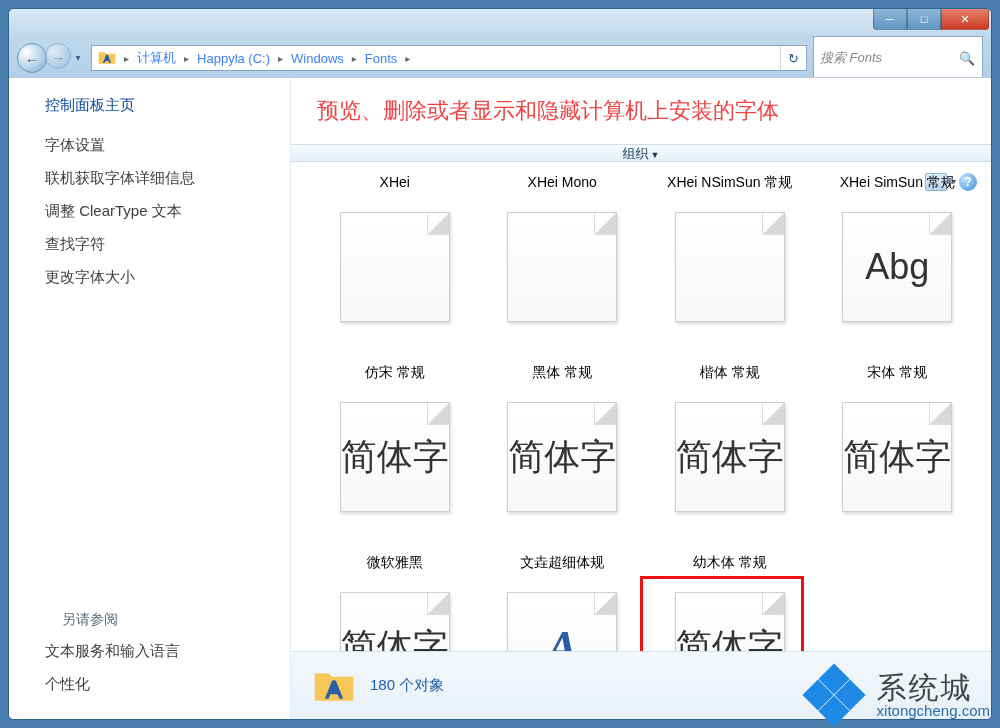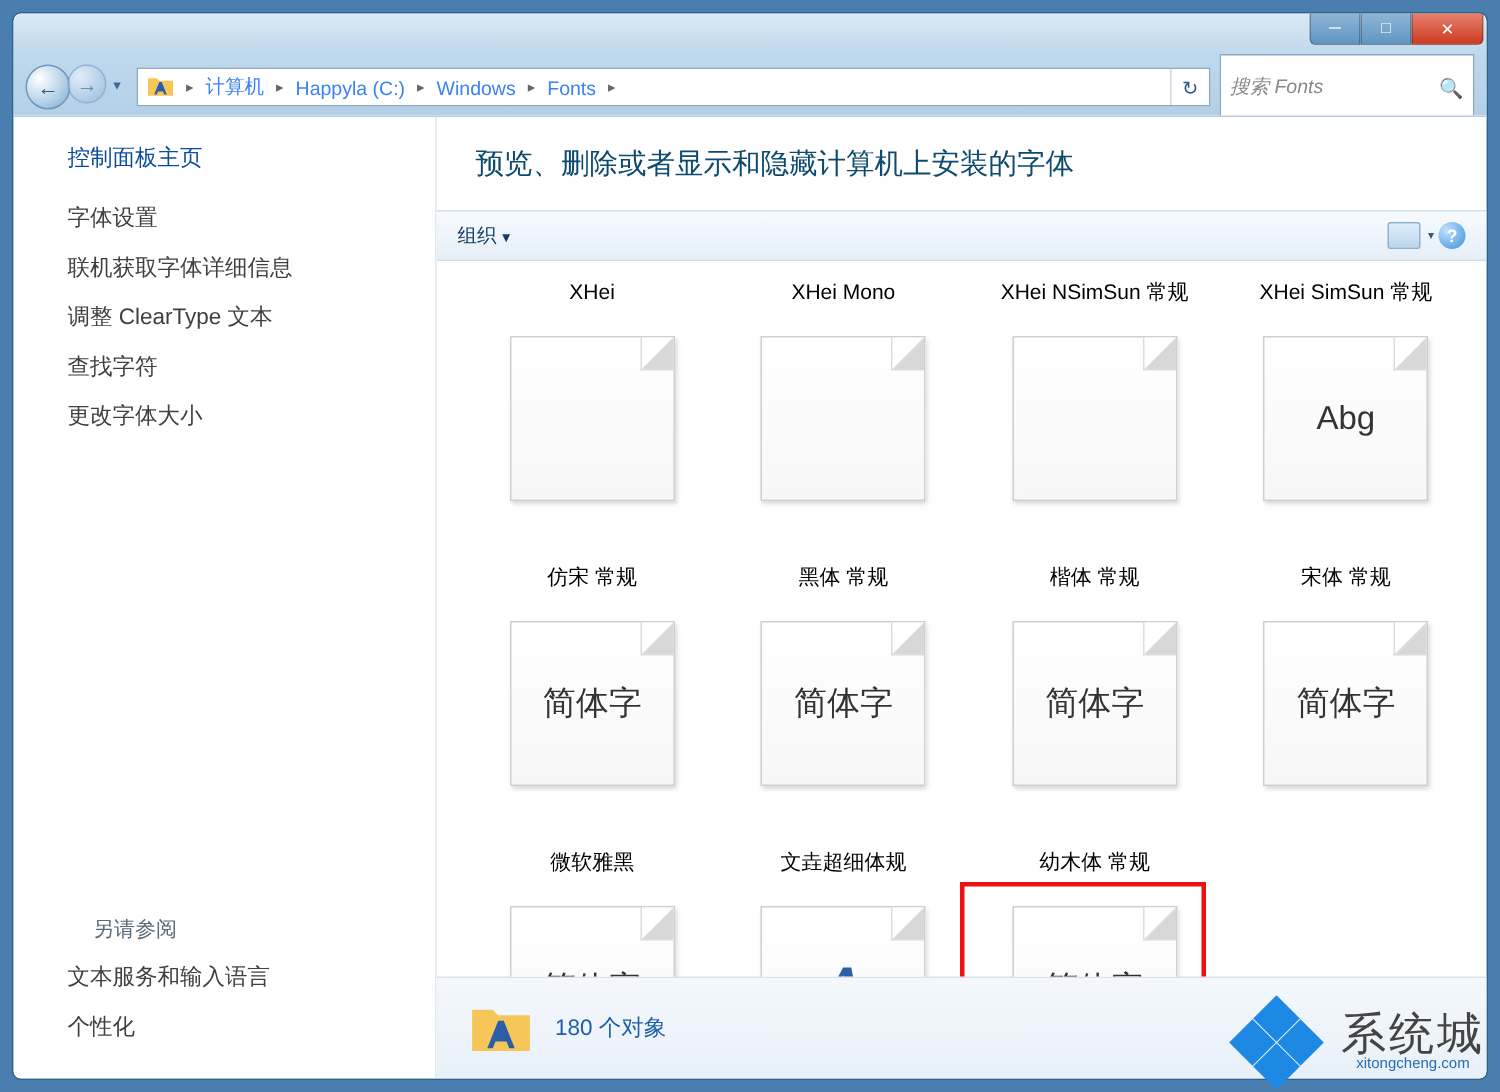--- a/index.html
+++ b/index.html
@@ -36,53 +36,53 @@
 
   
   .sidebar { width: 282px; border-right: 1px solid #e0e8f0; padding: 18px 0 18px 36px; display: flex; flex-direction: column; }
   .sidebar a { color: #404040; text-decoration: none; font-size: 15px; display: block; padding: 7px 0; }
   .sidebar .home { color: #0a4b9e; font-size: 15px; margin-bottom: 14px; }
   .sidebar .spacer { flex: 1; }
   .sidebar .seealso-hdr { color: #5a6b7a; font-size: 14px; margin: 10px 17px 6px; }
 
   
   .content { flex: 1; display: flex; flex-direction: column; overflow: hidden; }
-  .heading { color: #0c4a6e; font-size: 19px; padding: 18px 26px 18px 26px; }
-  .toolbar { height: 34px; background: linear-gradient(#f7fbff, #e6eef7); border-top: 1px solid #d1dde8; border-bottom: 1px solid #d1dde8; display: flex; align-items: center; padding: 0 14px; gap: 10px; }
+  .heading { color: #ef4444; font-size: 22px; padding: 18px 26px 18px 26px; }
+  .toolbar { height: 18px; background: linear-gradient(#f7fbff, #e6eef7); border-top: 1px solid #d1dde8; border-bottom: 1px solid #d1dde8; display: flex; align-items: center; padding: 0 14px; gap: 10px; flex-direction: column; }
   .toolbar .org { color: #163c63; font-size: 13px; }
   .toolbar .dd { font-size: 9px; color:#163c63; margin-left:2px;}
   .toolbar .right { margin-left: auto; display: flex; align-items: center; gap: 12px; }
   .viewbtn { width: 22px; height: 18px; background: linear-gradient(#dfeefb,#bcd6ec); border:1px solid #8fb1cf; border-radius:2px; position:relative;}
   .viewbtn::after{content:"▾"; font-size:8px; position:absolute; right:-10px; top:3px; color:#33597d;}
   .helpbtn { width:18px; height:18px; border-radius:50%; background: radial-gradient(circle at 30% 30%, #bfe1ff, #3b8fd8); color:#fff; font-size:12px; font-weight:bold; display:flex; align-items:center; justify-content:center;}
 
   .grid { flex: 1; overflow: hidden; padding: 10px 10px 0 20px; display: grid; grid-template-columns: repeat(4, 1fr); grid-auto-rows: 190px; gap: 0 0; position: relative; }
   .fontitem { display: flex; flex-direction: column; align-items: center; position: relative; }
   .fontlabel { font-size: 14px; color: #000; text-align: center; min-height: 40px; padding: 2px 6px 6px; line-height: 1.25; order: 1; }
   .thumbwrap { order: 2; position: relative; width: 110px; height: 110px; }
-  .thumb { position: absolute; inset: 0; background: linear-gradient(#fff,#f7f7f7); border: 1px solid #cfcfcf; box-shadow: 1px 2px 3px rgba(0,0,0,.15); display: flex; align-items: center; justify-content: center; font-size: 22px; color: #333; }
+  .thumb { position: absolute; inset: 0; background: linear-gradient(#fff,#f7f7f7); border: 1px solid #cfcfcf; box-shadow: 1px 2px 3px rgba(0,0,0,.15); display: flex; align-items: center; justify-content: center; font-size: 36px; color: #333; }
   .thumb .fold { position: absolute; top: 0; right: 0; width: 22px; height: 22px; background: linear-gradient(135deg, #fff 48%, #d8d8d8 52%); border-left: 1px solid #ddd; border-bottom: 1px solid #ddd; }
   .thumb.stack::before, .thumb.stack::after { content:""; position: absolute; inset:0; border:1px solid #cfcfcf; background:#fdfdfd; z-index:-1; }
   .thumb.stack::before { transform: translate(-6px,6px); z-index:-2;}
   .thumb.stack::after { transform: translate(-3px,3px); }
   .thumb.aglyph { font-family: "Times New Roman", serif; color:#2b5ea8; font-size:46px; font-style:italic; font-weight:bold; }
   .sel { position:absolute; border:3px solid #e11; pointer-events:none; }
 
   .statusbar { height: 68px; border-top: 1px solid #d8e2ec; background: linear-gradient(#f4f8fc,#e8f0f8); display:flex; align-items:center; padding: 4px 21px; gap: 14px; }
   .statusicon { width: 44px; height: 44px; position:relative; }
   .statusicon svg{width:100%;height:100%;}
   .statustext { color:#1e5fa8; font-size:15px; }
 
   
   .watermark { position:absolute; right:10px; bottom:6px; display:flex; align-items:center; gap:6px; color:#555; font-size:14px; pointer-events:none; }
   .wm-logo { width:70px; height:54px; position:relative; }
   .wm-logo .sq{ position:absolute; width:22px; height:22px; background:#1e88e5; transform:rotate(45deg);}
   .wm-txt { display:flex; flex-direction:column; line-height:1; }
   .wm-txt .big{ font-size:30px; color:#444; letter-spacing:2px;}
-  .wm-txt .dom{ font-size:10px; color:#2a6db0;text-align:center; }
+  .wm-txt .dom{ font-size:15px; color:#2a6db0;text-align:center; }
 </style>
 </head>
 <body>
 
 <div class="screen">
   <div class="window">
     <div class="glass">
       <div class="titlebar">
         <div class="winbtns">
           <div class="winbtn min">─</div>

